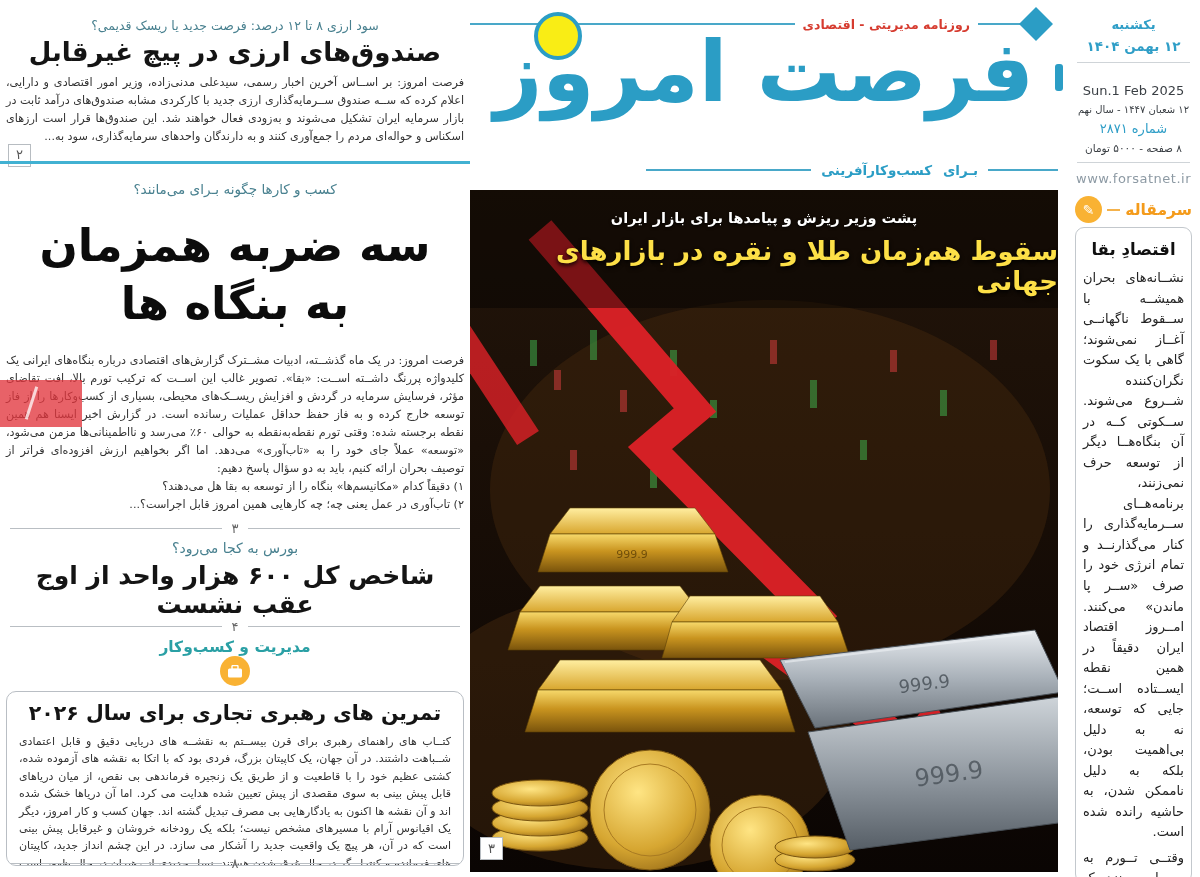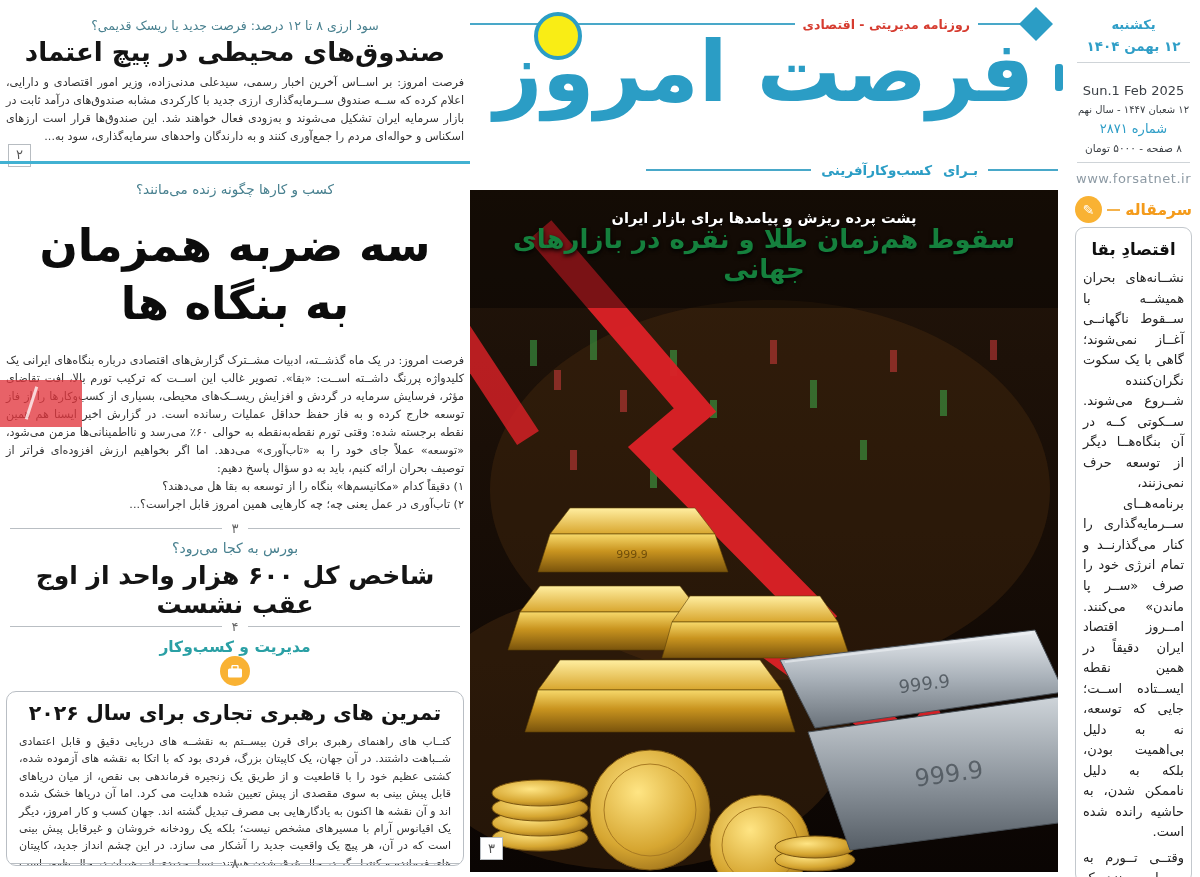--- a/index.html
+++ b/index.html
@@ -47,21 +47,21 @@
   .tag-bottom .ln { height:2px; background:#49a8c9; }
   .tag-bottom .ln.lft { width:165px; }
   .tag-bottom .ln.rgt { width:70px; }
   .tag-bottom .sp { flex:1; }
   .accent-bar { position:absolute; right:-5px; top:64px; width:8px; height:27px; background:#2b9dc5; border-radius:3px; }
 
   .lead { position:absolute; top:190px; left:0; right:0; bottom:5px; background:#120b06; overflow:hidden; }
   .lead svg { position:absolute; inset:0; }
   .lead-kicker { position:absolute; top:20px; left:0; right:0; text-align:center; color:#fff;
                  font-size:14.5px; font-weight:bold; text-shadow:0 1px 3px #000; }
-  .lead-headline { position:absolute; top:34px; left:0; right:0; text-align:center; color:#15803d;
+  .lead-headline { position:absolute; top:46px; left:0; right:0; text-align:right; color:#fde047;
                    font-size:26px; font-weight:bold; text-shadow:0 2px 4px #000; }
   .badge { width:23px; height:23px; background:#fff; border:1px solid #b7bcc1; color:#555;
            display:flex; align-items:center; justify-content:center; font-size:13px; }
   .lead .badge { position:absolute; left:10px; bottom:12px; }
 
   
   .left-col { position:absolute; top:0; left:0; width:470px; height:877px; }
   .kicker { text-align:center; color:#48808f; font-size:12.5px; }
   .s1 { position:absolute; top:18px; left:6px; right:6px; }
   .s1 h1 { text-align:center; font-size:26px; color:#141414; margin:4px 0 7px; }
@@ -235,40 +235,40 @@
 
         <g stroke="#474e55" stroke-width="1">
           <polygon points="310,470 565,440 594,502 345,538" fill="url(#silver)"></polygon>
           <polygon points="338,542 596,506 596,632 380,660" fill="url(#silver2)"></polygon>
           <text x="455" y="500" font-size="18" fill="#3f474e" text-anchor="middle" opacity=".75" stroke="none" transform="rotate(-7 455 500)">999.9</text>
           <text x="480" y="592" font-size="24" fill="#3f474e" text-anchor="middle" opacity=".7" stroke="none" transform="rotate(-8 480 592)">999.9</text>
           <path d="M315,472 L562,443" stroke="#f2f5f8" stroke-width="2" opacity=".55"></path>
         </g>
         <rect width="588" height="118" fill="#000" opacity=".42"></rect>
       </svg>
-      <div class="lead-kicker">پشت پرده ریزش و پیامدها برای بازار ایران</div>
+      <div class="lead-kicker">پشت وزیر ریزش و پیامدها برای بازار ایران</div>
       <div class="lead-headline">سقوط هم‌زمان طلا و نقره در بازارهای جهانی</div>
       <div class="badge">۳</div>
     </div>
   </div>
 
   <div class="left-col">
 
     <div class="s1">
       <div class="kicker">سود ارزی ۸ تا ۱۲ درصد: فرصت جدید یا ریسک قدیمی؟</div>
-      <h1>صندوق‌های محیطی در پیچ اعتماد</h1>
+      <h1>صندوق‌های ارزی در پیچ غیرقابل</h1>
       <div class="body">
         <span>فرصت امروز: بر اســاس آخرین اخبار رسمی، سیدعلی مدنی‌زاده، وزیر امور اقتصادی و دارایی، اعلام کرده که ســه صندوق ســرمایه‌گذاری ارزی جدید با کارکردی مشابه صندوق‌های درآمد ثابت در بازار سرمایه ایران تشکیل می‌شوند و به‌زودی فعال خواهند شد. این صندوق‌ها قرار است ارزهای اسکناس و حواله‌ای مردم را جمع‌آوری کنند و به دارندگان واحدهای سرمایه‌گذاری، سود به...</span>
         <div class="badge">۲</div>
       </div>
     </div>
     <div class="teal-rule"></div>
 
     <div class="s2">
-      <div class="kicker" style="font-size:13.5px">کسب و کارها چگونه زنده می‌مانند؟</div>
+      <div class="kicker" style="font-size:13.5px">کسب و کارها چگونه بـرای می‌مانند؟</div>
       <h1>
         <span>سه ضربه همزمان</span><br>
         <span>به بنگاه ها</span>
       </h1>
       <div class="body">
         <span>فرصت امروز: در یک ماه گذشــته، ادبیات مشــترک گزارش‌های اقتصادی درباره بنگاه‌های ایرانی یک کلیدواژه پررنگ داشــته اســت: «بقا». تصویر غالب این اســت که ترکیب تورم بالا، افت تقاضای مؤثر، فرسایش سرمایه در گردش و افزایش ریســک‌های محیطی، بسیاری از کسب‌وکارها را از فاز توسعه خارج کرده و به فاز حفظ حداقل عملیات رسانده است. در گزارش اخیر ایسنا هم همین نقطه برجسته شده: وقتی تورم نقطه‌به‌نقطه به حوالی ۶۰٪ می‌رسد و نااطمینانی‌ها مزمن می‌شود، «توسعه» عملاً جای خود را به «تاب‌آوری» می‌دهد.</span>
         <span>اما اگر بخواهیم ارزش افزوده‌ای فراتر از توصیف بحران ارائه کنیم، باید به دو سؤال پاسخ دهیم:</span>
         <div class="hilite"></div>
       </div>
       <div class="qs">

